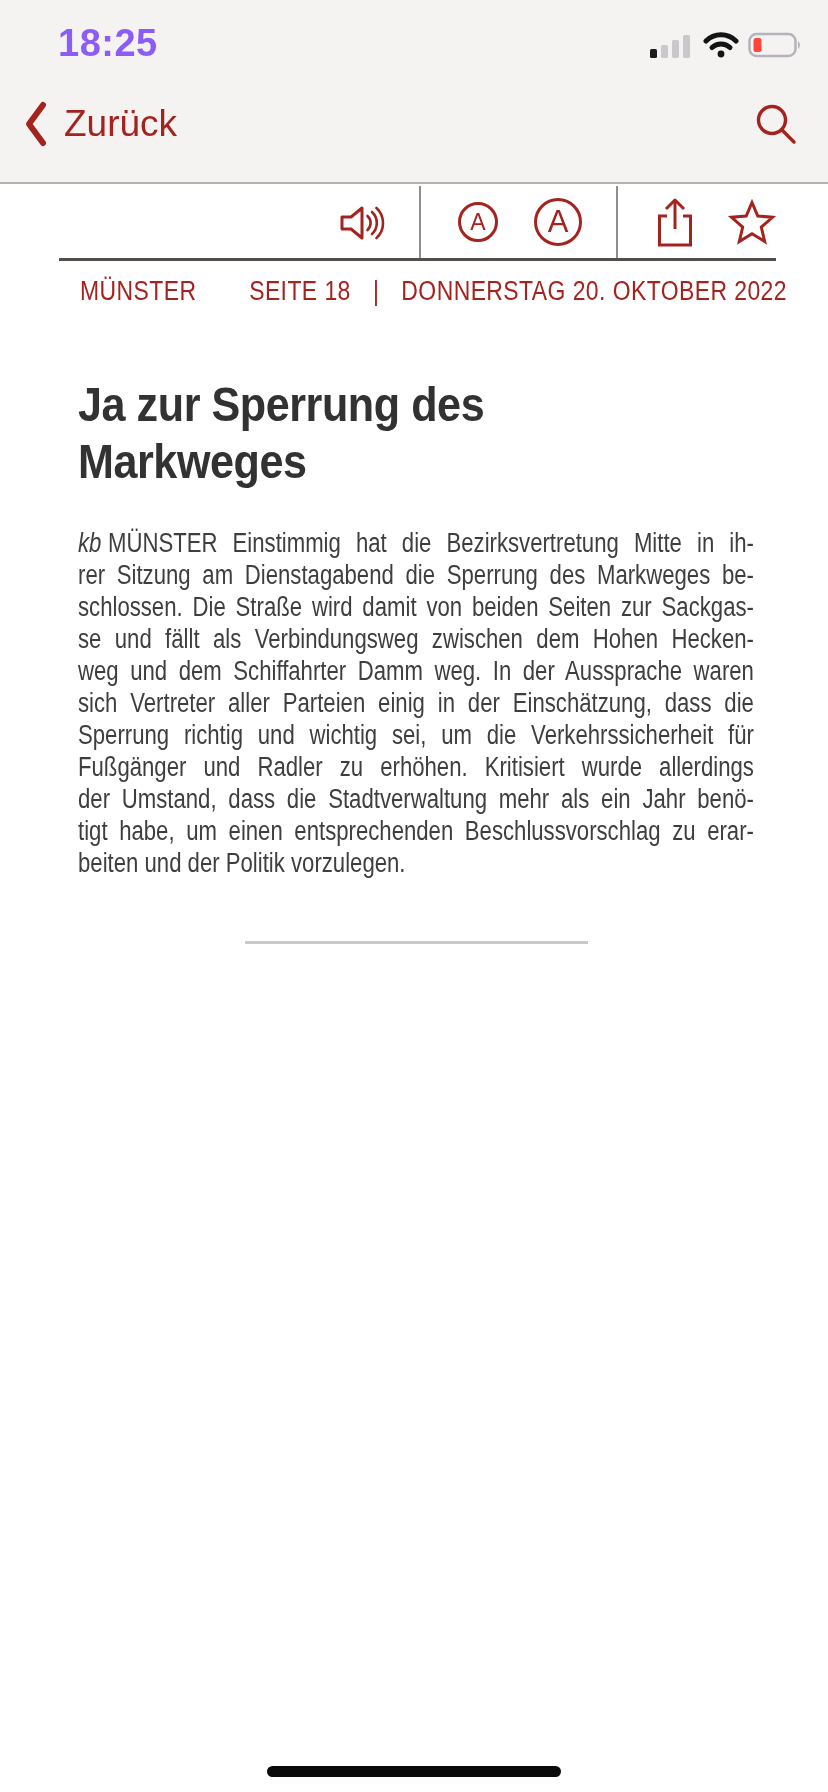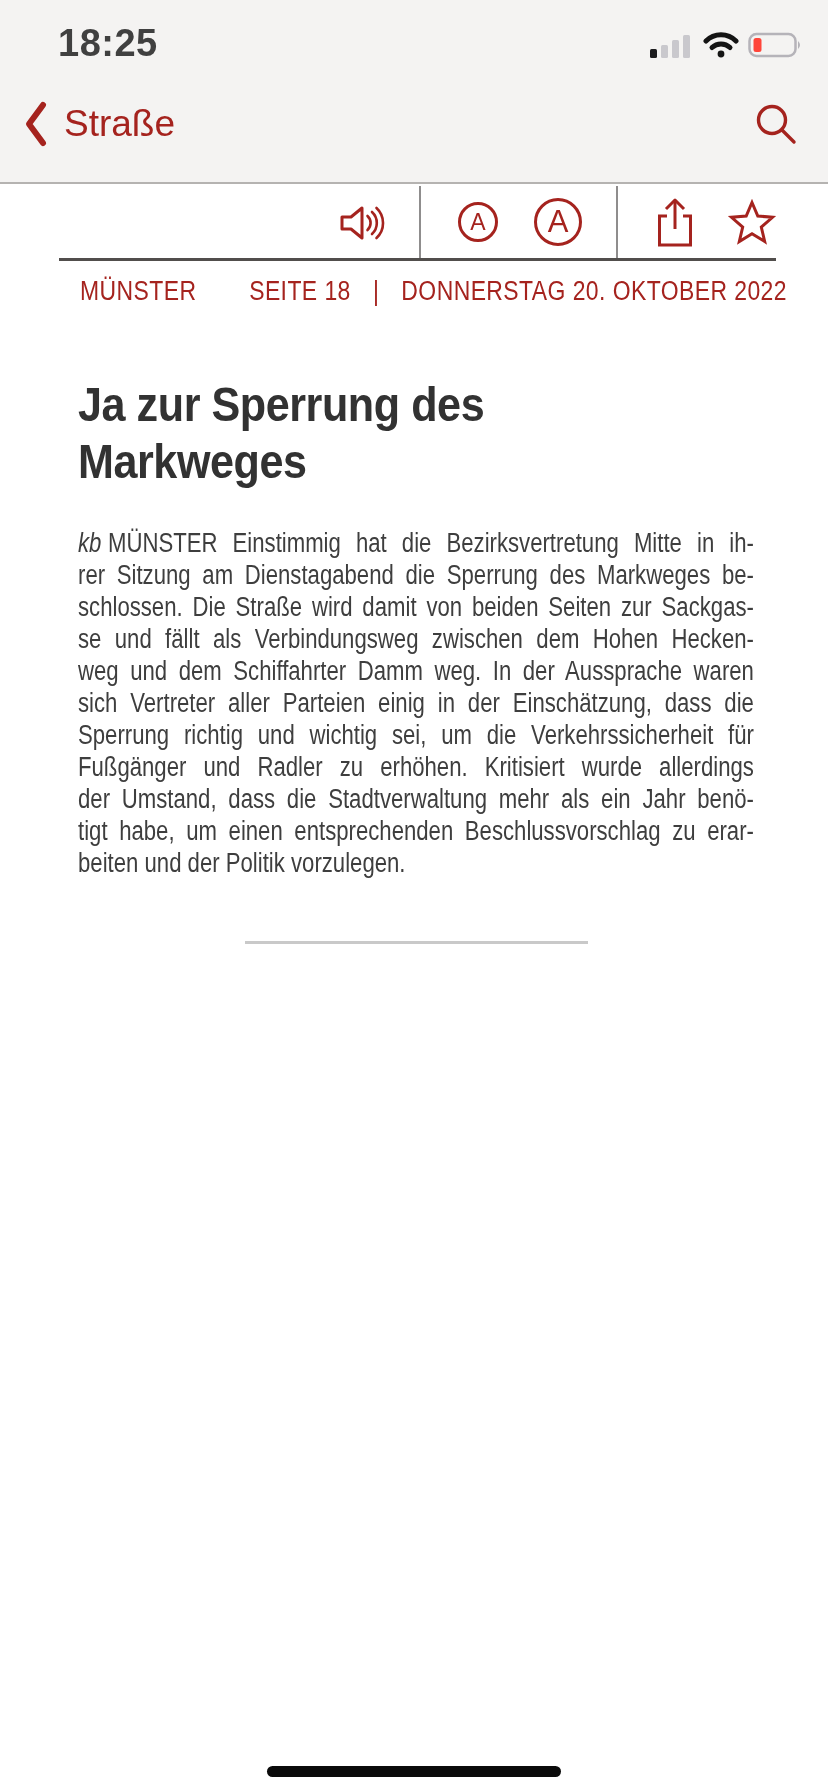--- a/index.html
+++ b/index.html
@@ -8,21 +8,21 @@
     background:#ffffff; overflow:hidden;
     font-family:"Liberation Sans", sans-serif;
   }
   
   .status-bar {
     position:absolute; left:0; top:0; width:828px; height:88px;
     background:#f4f3f2;
   }
   .status-time {
     position:absolute; left:58px; top:22px;
-    font-size:38px; font-weight:700; color:#404040; letter-spacing:0.5px;
+    font-size:38px; font-weight:700; color:#8b5cf6; letter-spacing:0.5px;
   }
   .status-icons {
     position:absolute; right:26px; top:32px; display:flex; align-items:center; gap:9px;
   }
   
   .nav-bar {
     position:absolute; left:0; top:88px; width:828px; height:96px;
     background:#f4f3f2; border-bottom:2px solid #b5b3b1; box-sizing:border-box;
   }
   .back-button {
@@ -109,21 +109,21 @@
     </div>
   </div>
 
   <div class="nav-bar">
     <div class="back-button">
       <span>
         <svg width="24" height="48" viewBox="0 0 24 48">
           <path d="M19 5 L5 24 L19 43" fill="none" stroke="#a5231e" stroke-width="6" stroke-linecap="round" stroke-linejoin="round"></path>
         </svg>
       </span>
-      <span class="back-label">Straße</span>
+      <span class="back-label">Zurück</span>
     </div>
     <div class="search-button">
       <span>
         <svg width="46" height="46" viewBox="0 0 46 46">
           <circle cx="18" cy="18" r="13.5" fill="none" stroke="#a5231e" stroke-width="3.4"></circle>
           <line x1="28" y1="28" x2="40" y2="40" stroke="#a5231e" stroke-width="3.4" stroke-linecap="round"></line>
         </svg>
       </span>
     </div>
   </div>

